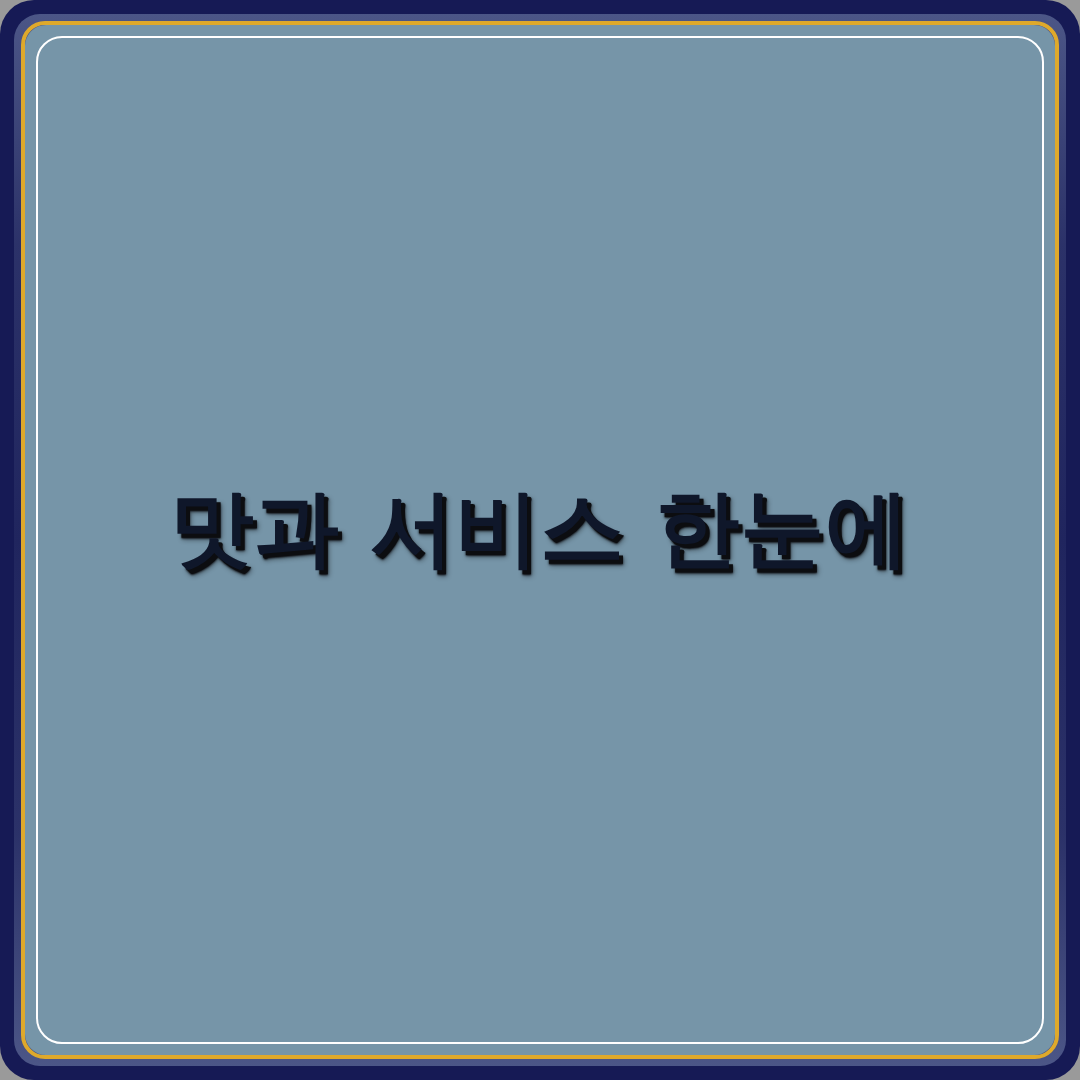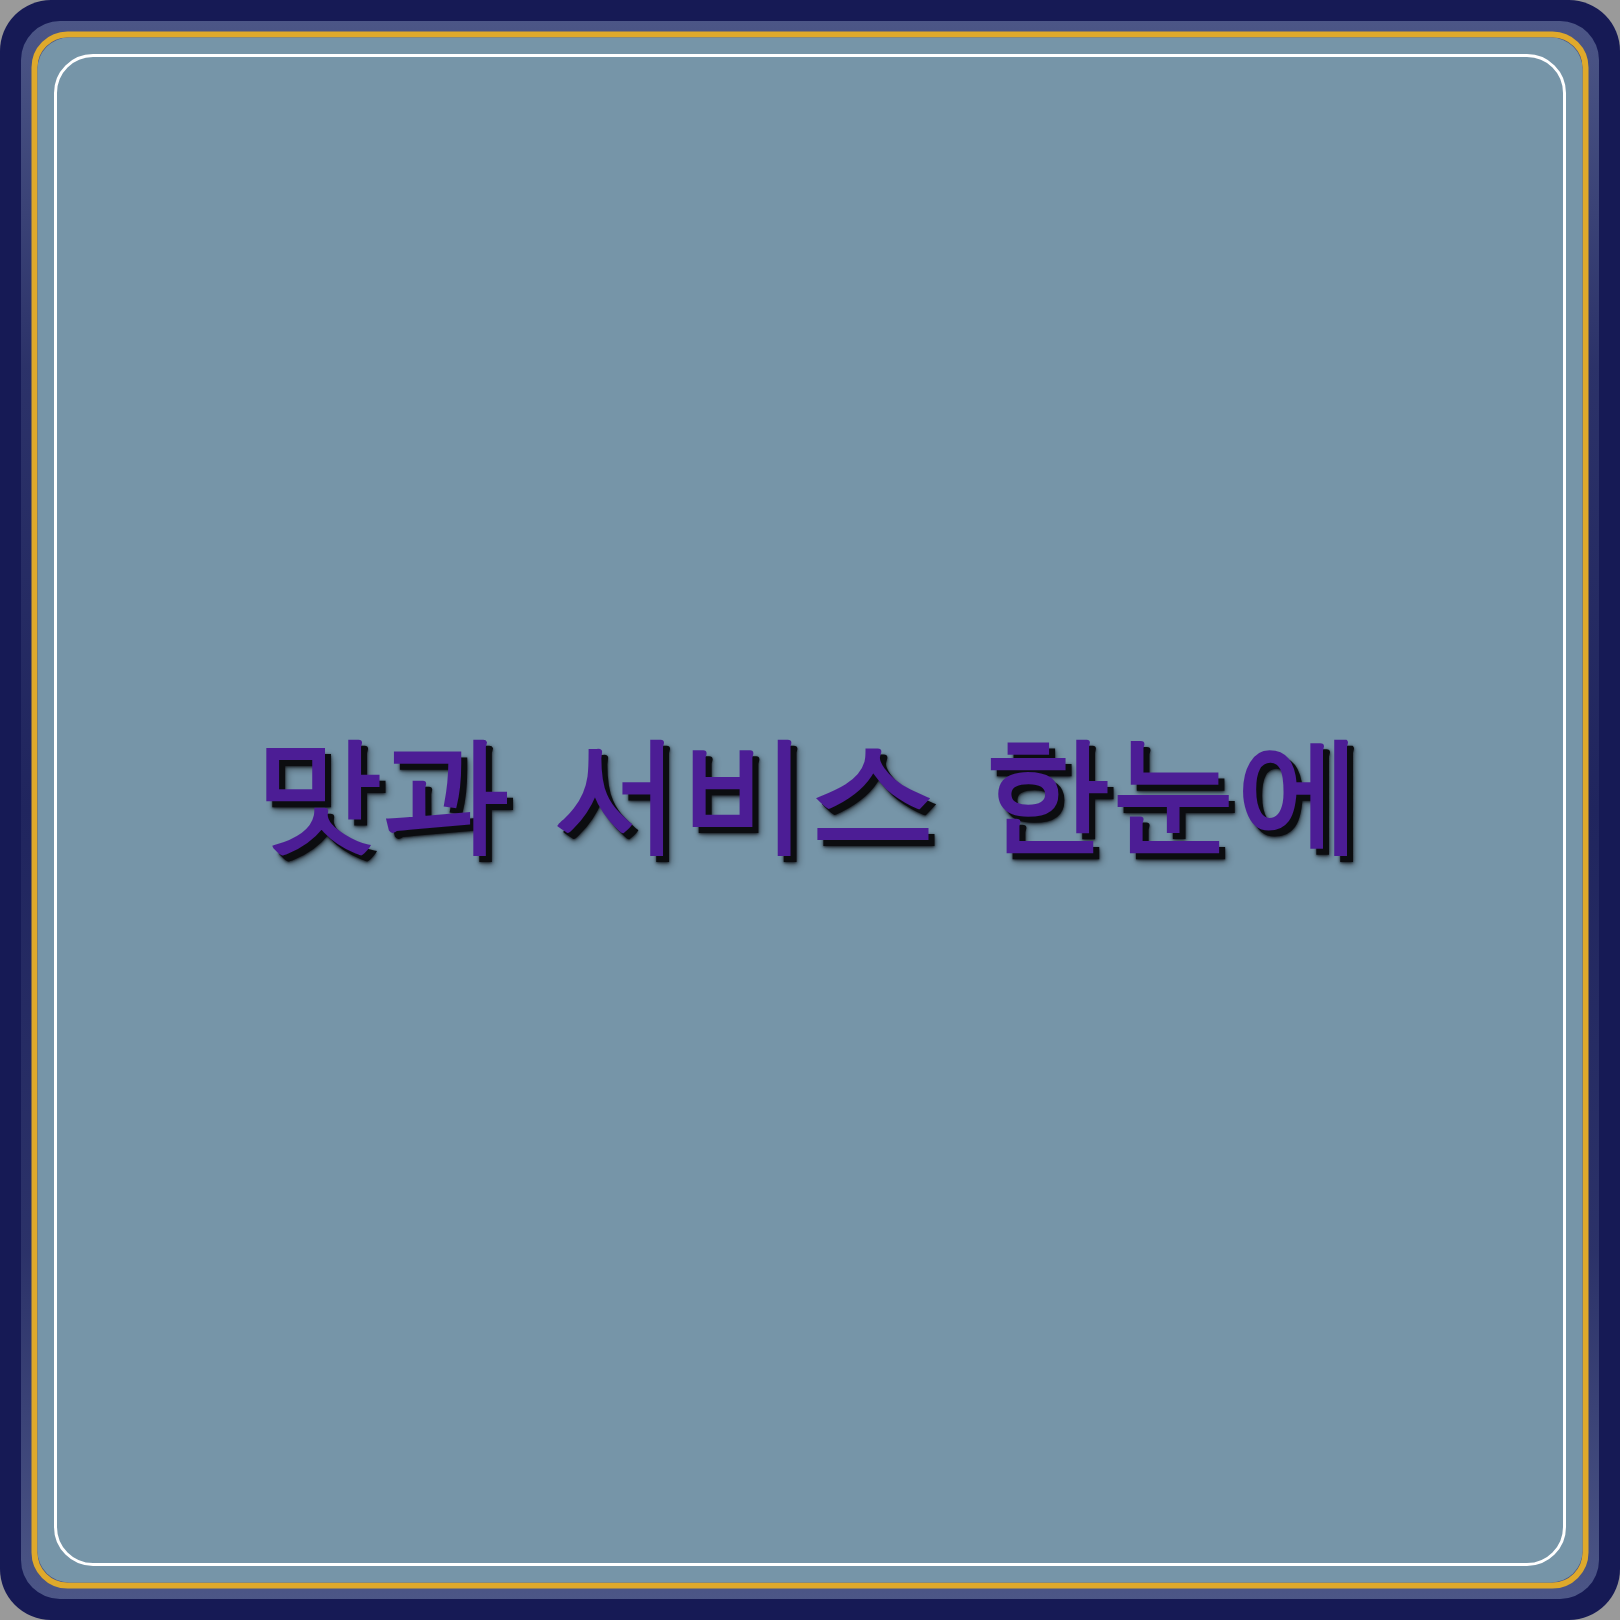--- a/index.html
+++ b/index.html
@@ -98,21 +98,21 @@
   }
 
   .headline {
     margin: 16px;
     padding: 0 0 24px 0;
     font-family: "DejaVu Sans", "Liberation Sans", sans-serif;
     font-size: 84px;
     font-weight: 700;
     line-height: 1.1;
     letter-spacing: 1px;
-    color: #4c1d95;
+    color: #0f172a;
     text-align: center;
     white-space: nowrap;
     text-shadow:
        4px 4px 0 #0c0d10,
        4px 5px 2px rgba(10,11,14,0.85),
        5px 6px 5px rgba(10,11,14,0.45);
   }
 </style>
 </head>
 <body>

